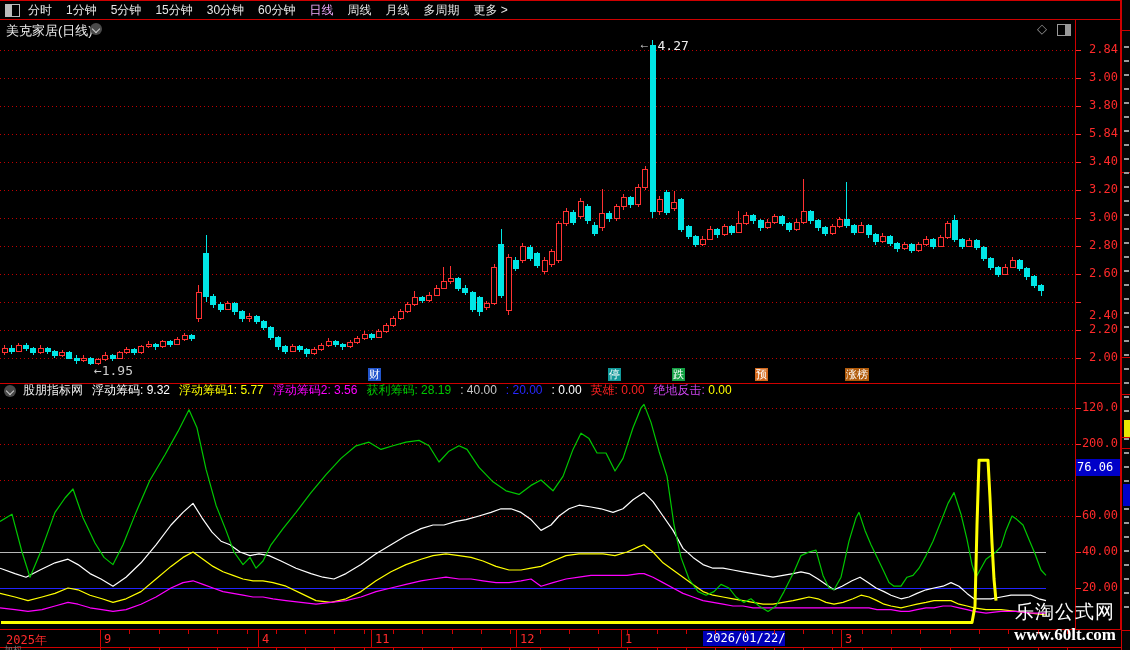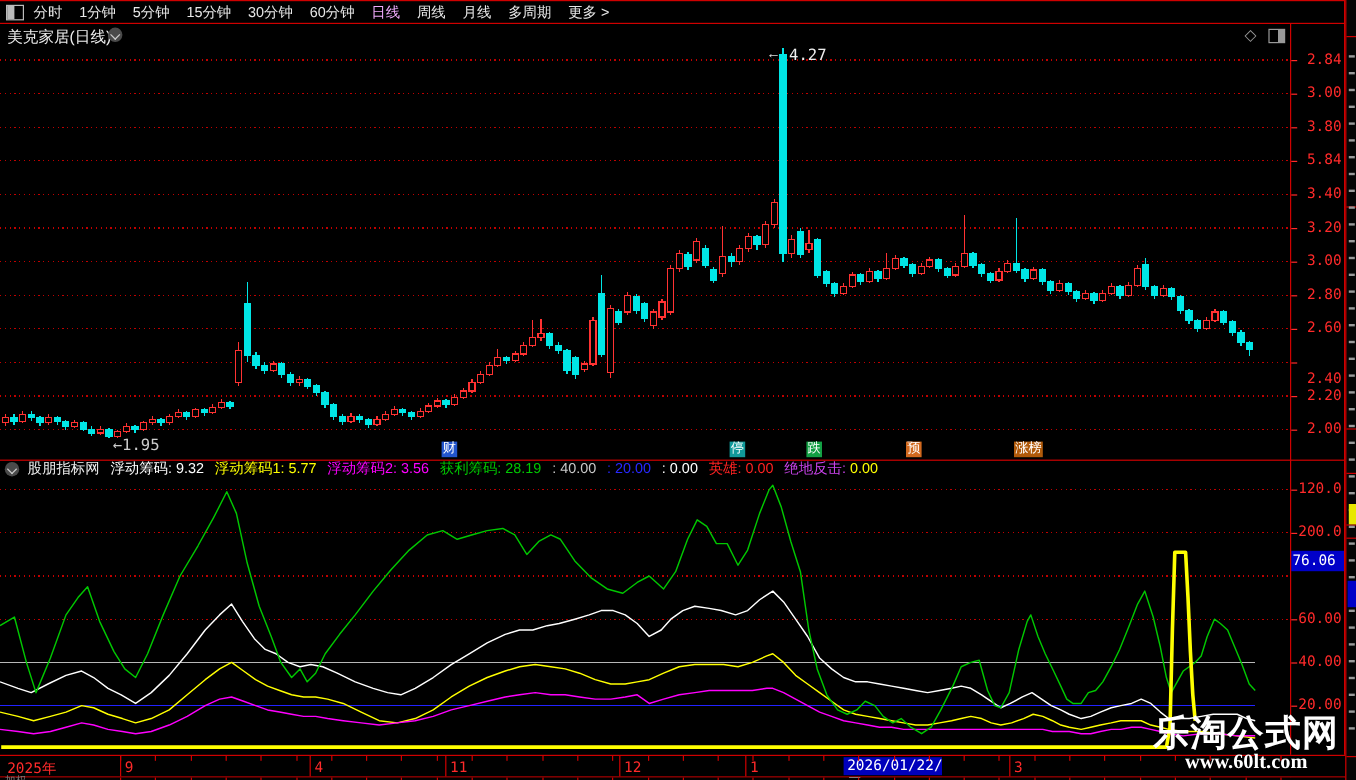--- a/index.html
+++ b/index.html
@@ -58,21 +58,21 @@
   .xsep{position:absolute;top:0;width:1px;height:17px;background:#cf0000;}
   .xtick{position:absolute;top:0;width:1px;height:4px;background:#cf0000;}
   .btick{position:absolute;top:0;width:1px;height:2px;background:#cf0000;}
   #date-badge{position:absolute;top:1px;height:15px;background:#0000bb;color:#fff;font-size:12px;
     line-height:15px;padding:0 3px;font-family:"DejaVu Sans Mono",monospace;}
   #bottom-sliver{left:0;top:648px;width:1121px;height:2px;background:#000;}
   #clipped-row-text{left:4px;top:644px;font-size:9px;color:#777;height:6px;overflow:hidden;}
 
   
   #watermark{right:14px;top:598px;text-align:center;z-index:50;}
-  #wm1{font-size:30px;font-weight:bold;color:#fff;letter-spacing:1px;line-height:28px;}
+  #wm1{font-size:19px;font-weight:normal;color:#fff;letter-spacing:1px;line-height:28px;}
   #wm2{font-size:17px;font-weight:bold;color:#fff;font-family:"Liberation Serif",serif;line-height:18px;}
 
   
   #right-strip{left:1121px;top:0;width:9px;height:650px;background:#050505;
     border-left:1px solid #cf0000;box-sizing:border-box;}
   #right-strip .frag{position:absolute;left:2px;width:5px;background:#9a9a9a;height:2px;}
   #right-strip .sep{position:absolute;left:0;width:9px;height:1px;background:#cf0000;}
 </style>
 </head>
 <body>

